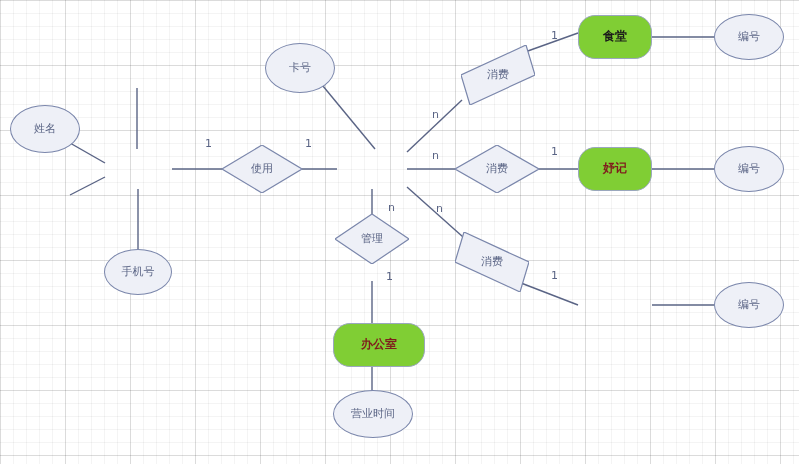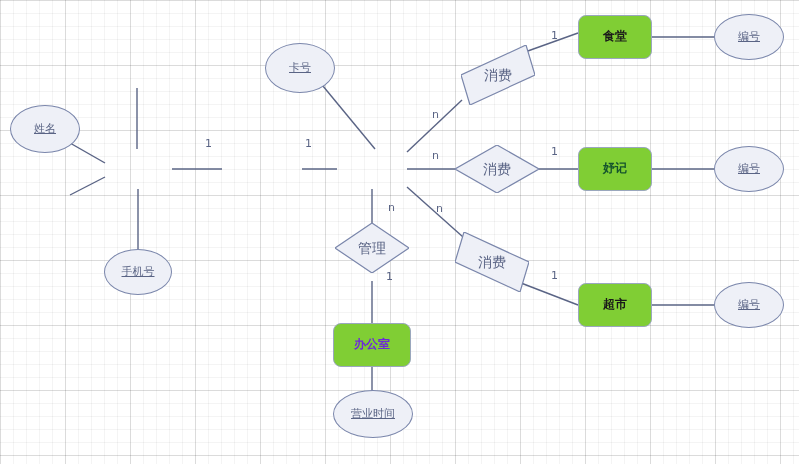--- a/index.html
+++ b/index.html
@@ -34,38 +34,37 @@
     display: flex;
     align-items: center;
     justify-content: center;
     text-align: center;
     line-height: 1.15;
   }
   .entity {
     background: #7ed321;
     background-color: #80ce34;
     border: 1px solid #9aa7bd;
-    border-radius: 8px;
+    border-radius: 17px;
     color: #1a1a1a;
     font-weight: bold;
     font-size: 12px;
     box-shadow: 0 0 0 0 rgba(0,0,0,0);
   }
   .attribute {
     background: #eef0f7;
     border: 1px solid #7a86ab;
     border-radius: 50%;
     color: #5a6485;
     font-size: 11px;
     font-weight: normal;
-    text-decoration: underline;
   }
   .relationship {
     color: #5a6485;
-    font-size: 14px;
+    font-size: 11px;
     background: transparent;
     border: none;
   }
   .relationship .rhombus-shape {
     position: absolute;
     left: 0; top: 0;
     width: 100%;
     height: 100%;
   }
   .relationship .rlabel {
@@ -102,27 +101,24 @@
       <line x1="372" y1="189" x2="372" y2="231" stroke="#5a6485" stroke-width="1.4"></line>
       <line x1="372" y1="281" x2="372" y2="323" stroke="#5a6485" stroke-width="1.4"></line>
       <line x1="372" y1="367" x2="372" y2="409" stroke="#5a6485" stroke-width="1.4"></line>
       <line x1="652" y1="37" x2="714" y2="37" stroke="#5a6485" stroke-width="1.4"></line>
       <line x1="652" y1="169" x2="714" y2="169" stroke="#5a6485" stroke-width="1.4"></line>
       <line x1="652" y1="305" x2="714" y2="305" stroke="#5a6485" stroke-width="1.4"></line>
     </svg>
     <div class="node entity" style="left: 578px; top: 15px; width: 74px; height: 44px; background: rgb(128, 206, 52); border-color: rgb(154, 167, 189); color: rgb(26, 26, 26);">
       <span>食堂</span>
     </div>
-    <div class="node entity" style="left: 578px; top: 147px; width: 74px; height: 44px; background: rgb(128, 206, 52); border-color: rgb(154, 167, 189); color: #14532d;">
+    <div class="node entity" style="left: 578px; top: 147px; width: 74px; height: 44px; background: rgb(128, 206, 52); border-color: rgb(154, 167, 189); color: #7f1d1d;">
       <span>妤记</span>
     </div>
-    <div class="node entity" style="left: 578px; top: 283px; width: 74px; height: 44px; background: rgb(128, 206, 52); border-color: rgb(154, 167, 189); color: rgb(26, 26, 26);">
-      <span>超市</span>
-    </div>
-    <div class="node entity" style="left: 333px; top: 323px; width: 78px; height: 44px; background: rgb(128, 206, 52); border-color: rgb(154, 167, 189); color: #6d28d9;">
+    <div class="node entity" style="left: 333px; top: 323px; width: 92px; height: 44px; background: rgb(128, 206, 52); border-color: rgb(154, 167, 189); color: #7f1d1d;">
       <span>办公室</span>
     </div>
     <div class="node attribute" style="left: 10px; top: 105px; width: 70px; height: 48px; background: rgb(238, 240, 247); border-color: rgb(122, 134, 171); color: rgb(90, 100, 133);">
       <span>姓名</span>
     </div>
     <div class="node attribute" style="left: 104px; top: 249px; width: 68px; height: 46px; background: rgb(238, 240, 247); border-color: rgb(122, 134, 171); color: rgb(90, 100, 133);">
       <span>手机号</span>
     </div>
     <div class="node attribute" style="left: 265px; top: 43px; width: 70px; height: 50px; background: rgb(238, 240, 247); border-color: rgb(122, 134, 171); color: rgb(90, 100, 133);">
       <span>卡号</span>
@@ -132,39 +128,45 @@
     </div>
     <div class="node attribute" style="left: 714px; top: 146px; width: 70px; height: 46px; background: rgb(238, 240, 247); border-color: rgb(122, 134, 171); color: rgb(90, 100, 133);">
       <span>编号</span>
     </div>
     <div class="node attribute" style="left: 714px; top: 282px; width: 70px; height: 46px; background: rgb(238, 240, 247); border-color: rgb(122, 134, 171); color: rgb(90, 100, 133);">
       <span>编号</span>
     </div>
     <div class="node attribute" style="left: 333px; top: 390px; width: 80px; height: 48px; background: rgb(238, 240, 247); border-color: rgb(122, 134, 171); color: rgb(90, 100, 133);">
       <span>营业时间</span>
     </div>
+    <div class="node relationship" style="left: 222px; top: 145px; width: 80px; height: 48px;">
+      <svg class="rhombus-shape" viewBox="0 0 80 48" preserveAspectRatio="none">
+        <polygon points="40,0 80,24 40,48 0,24" fill="#eef0f7" stroke="#7a86ab" stroke-width="1.2"></polygon>
+      </svg>
+      <span class="rlabel" style="color: rgb(90, 100, 133);">使用</span>
+    </div>
     <div class="node relationship" style="left: 461px; top: 45px; width: 74px; height: 60px;">
       <svg class="rhombus-shape" viewBox="0 0 74 60" preserveAspectRatio="none">
         <polygon points="65,0 74,30 9,60 0,30" fill="#eef0f7" stroke="#7a86ab" stroke-width="1.2"></polygon>
       </svg>
       <span class="rlabel" style="color: rgb(90, 100, 133);">消费</span>
     </div>
     <div class="node relationship" style="left: 455px; top: 145px; width: 84px; height: 48px;">
       <svg class="rhombus-shape" viewBox="0 0 84 48" preserveAspectRatio="none">
         <polygon points="42,0 84,24 42,48 0,24" fill="#eef0f7" stroke="#7a86ab" stroke-width="1.2"></polygon>
       </svg>
       <span class="rlabel" style="color: rgb(90, 100, 133);">消费</span>
     </div>
     <div class="node relationship" style="left: 455px; top: 232px; width: 74px; height: 60px;">
       <svg class="rhombus-shape" viewBox="0 0 74 60" preserveAspectRatio="none">
         <polygon points="9,0 74,30 65,60 0,30" fill="#eef0f7" stroke="#7a86ab" stroke-width="1.2"></polygon>
       </svg>
       <span class="rlabel" style="color: rgb(90, 100, 133);">消费</span>
     </div>
-    <div class="node relationship" style="left: 335px; top: 223px; width: 74px; height: 50px; text-align: right;">
+    <div class="node relationship" style="left: 335px; top: 214px; width: 74px; height: 50px; text-align: right;">
       <svg class="rhombus-shape" viewBox="0 0 74 50" preserveAspectRatio="none">
         <polygon points="37,0 74,25 37,50 0,25" fill="#eef0f7" stroke="#7a86ab" stroke-width="1.2"></polygon>
       </svg>
       <span class="rlabel" style="color: rgb(90, 100, 133);">管理</span>
     </div>
     <div class="card-label" style="left: 205px; top: 138px; color: rgb(90, 100, 133);">1</div>
     <div class="card-label" style="left: 305px; top: 138px; color: rgb(90, 100, 133);">1</div>
     <div class="card-label" style="left: 432px; top: 109px; color: rgb(90, 100, 133);">n</div>
     <div class="card-label" style="left: 551px; top: 30px; color: rgb(90, 100, 133);">1</div>
     <div class="card-label" style="left: 432px; top: 150px; color: rgb(90, 100, 133);">n</div>

